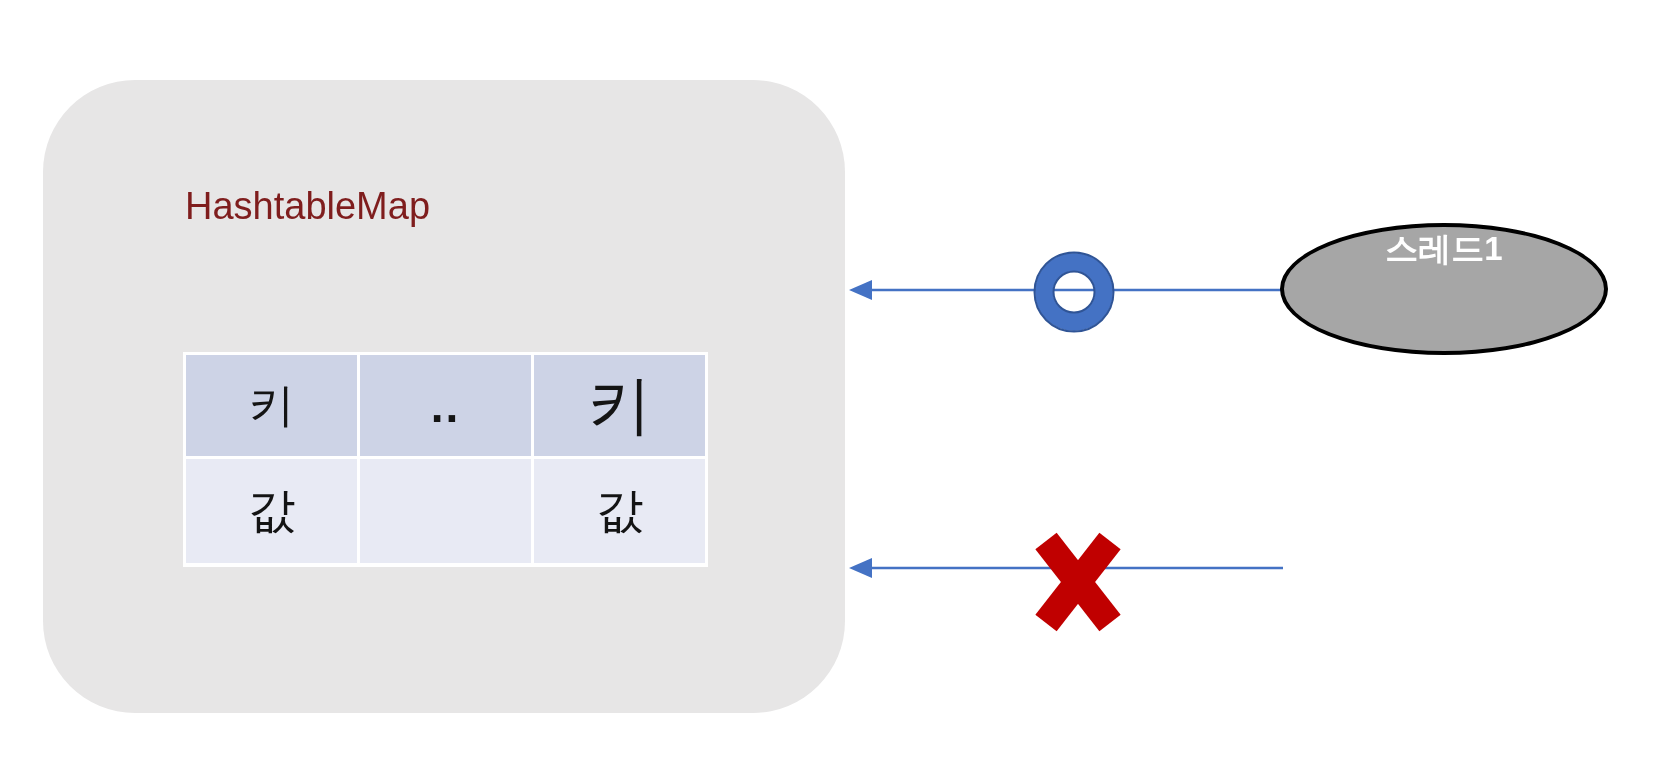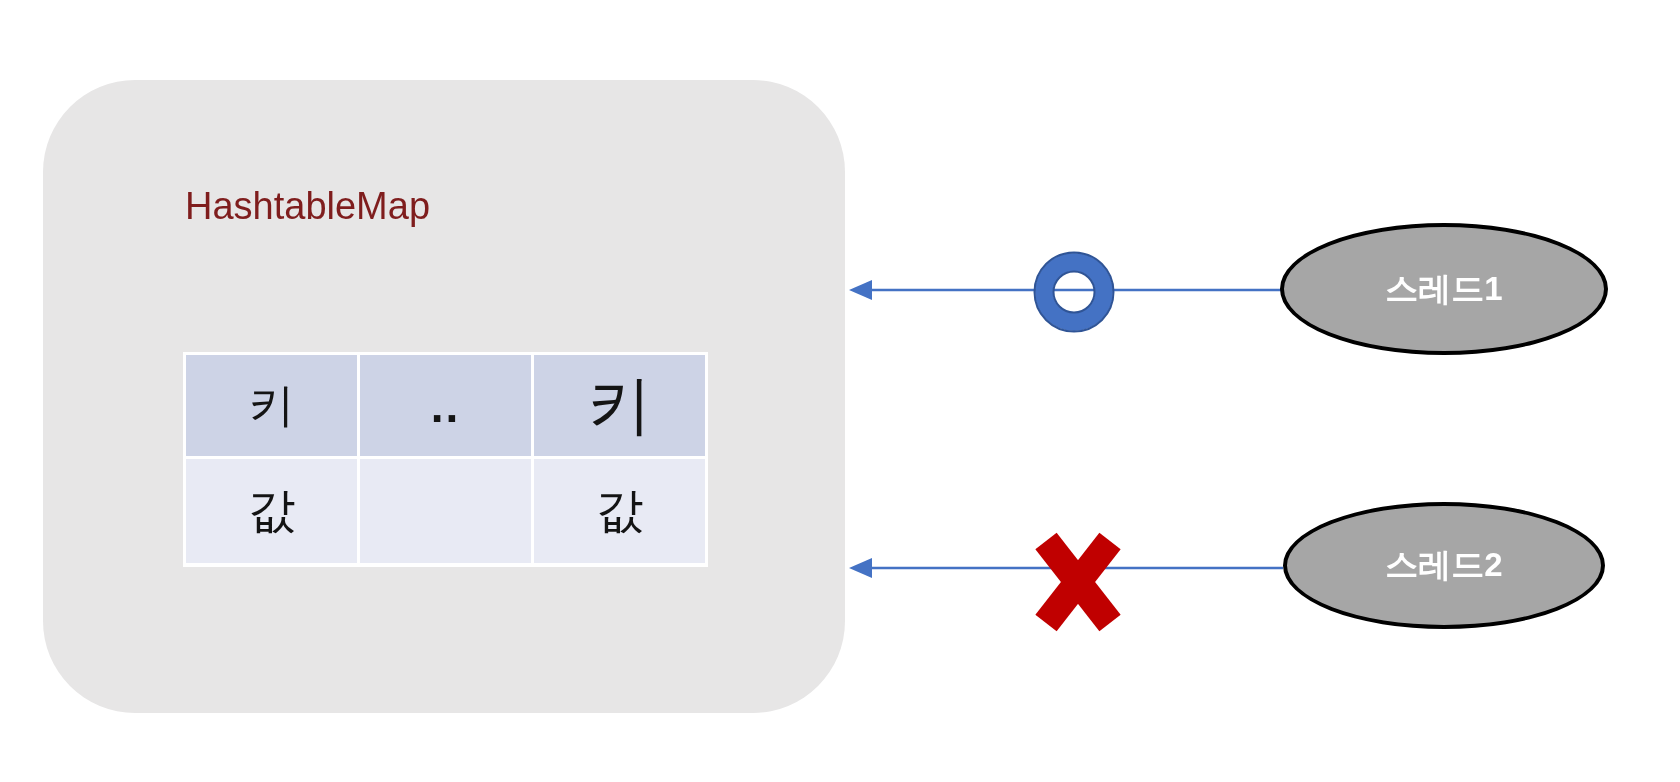--- a/index.html
+++ b/index.html
@@ -60,21 +60,21 @@
   .cell.big { font-size: 64px; }
   .cell.dots { font-size: 46px; font-weight: 700; letter-spacing: 2px; }
   
   .ellipse {
     position: absolute;
     box-sizing: border-box;
     background: #A6A6A6;
     border: 4px solid #000000;
     border-radius: 50%;
     display: flex;
-    align-items: center;
+    align-items: flex-start;
     justify-content: center;
     color: #ffffff;
     font-size: 33px;
     font-weight: 600;
   }
   .ellipse.t1 { left: 1280px; top: 223px; width: 328px; height: 132px; }
   .ellipse.t2 { left: 1283px; top: 502px; width: 322px; height: 127px; }
   
   .overlay {
     position: absolute;
@@ -122,17 +122,14 @@
 
     <g transform="translate(1078,582)">
       <rect x="-13.5" y="-52" width="27" height="104" transform="rotate(38)" fill="#C00000"></rect>
       <rect x="-13.5" y="-52" width="27" height="104" transform="rotate(-38)" fill="#C00000"></rect>
     </g>
   </svg>
 
   <div class="ellipse t1">
     <span>스레드1</span>
   </div>
-  <div class="ellipse t2">
-    <span>스레드2</span>
-  </div>
 
 </div>
 
 </body></html>

